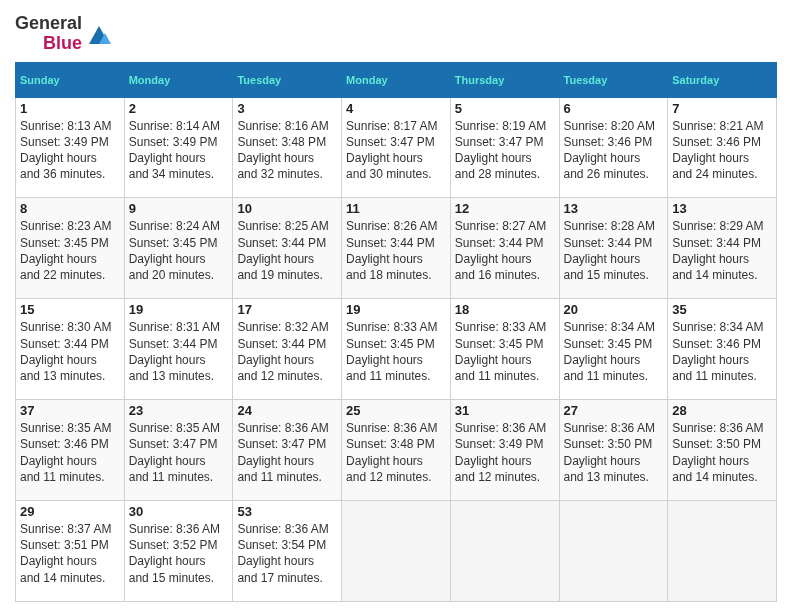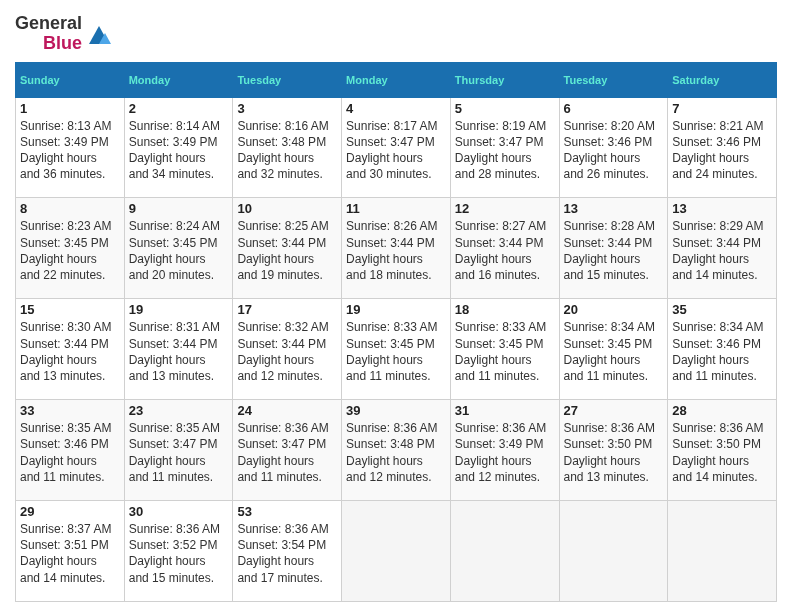--- a/index.html
+++ b/index.html
@@ -220,33 +220,33 @@
             <span class="day-number">20</span>
             <div class="day-info">Sunrise: 8:34 AM<br>Sunset: 3:45 PM<br>Daylight hours<br>and 11 minutes.</div>
           </td>
           <td>
             <span class="day-number">35</span>
             <div class="day-info">Sunrise: 8:34 AM<br>Sunset: 3:46 PM<br>Daylight hours<br>and 11 minutes.</div>
           </td>
         </tr>
         <tr>
           <td>
-            <span class="day-number">33</span>
+            <span class="day-number">37</span>
             <div class="day-info">Sunrise: 8:35 AM<br>Sunset: 3:46 PM<br>Daylight hours<br>and 11 minutes.</div>
           </td>
           <td>
             <span class="day-number">23</span>
             <div class="day-info">Sunrise: 8:35 AM<br>Sunset: 3:47 PM<br>Daylight hours<br>and 11 minutes.</div>
           </td>
           <td>
             <span class="day-number">24</span>
             <div class="day-info">Sunrise: 8:36 AM<br>Sunset: 3:47 PM<br>Daylight hours<br>and 11 minutes.</div>
           </td>
           <td>
-            <span class="day-number">39</span>
+            <span class="day-number">25</span>
             <div class="day-info">Sunrise: 8:36 AM<br>Sunset: 3:48 PM<br>Daylight hours<br>and 12 minutes.</div>
           </td>
           <td>
             <span class="day-number">31</span>
             <div class="day-info">Sunrise: 8:36 AM<br>Sunset: 3:49 PM<br>Daylight hours<br>and 12 minutes.</div>
           </td>
           <td>
             <span class="day-number">27</span>
             <div class="day-info">Sunrise: 8:36 AM<br>Sunset: 3:50 PM<br>Daylight hours<br>and 13 minutes.</div>
           </td>

